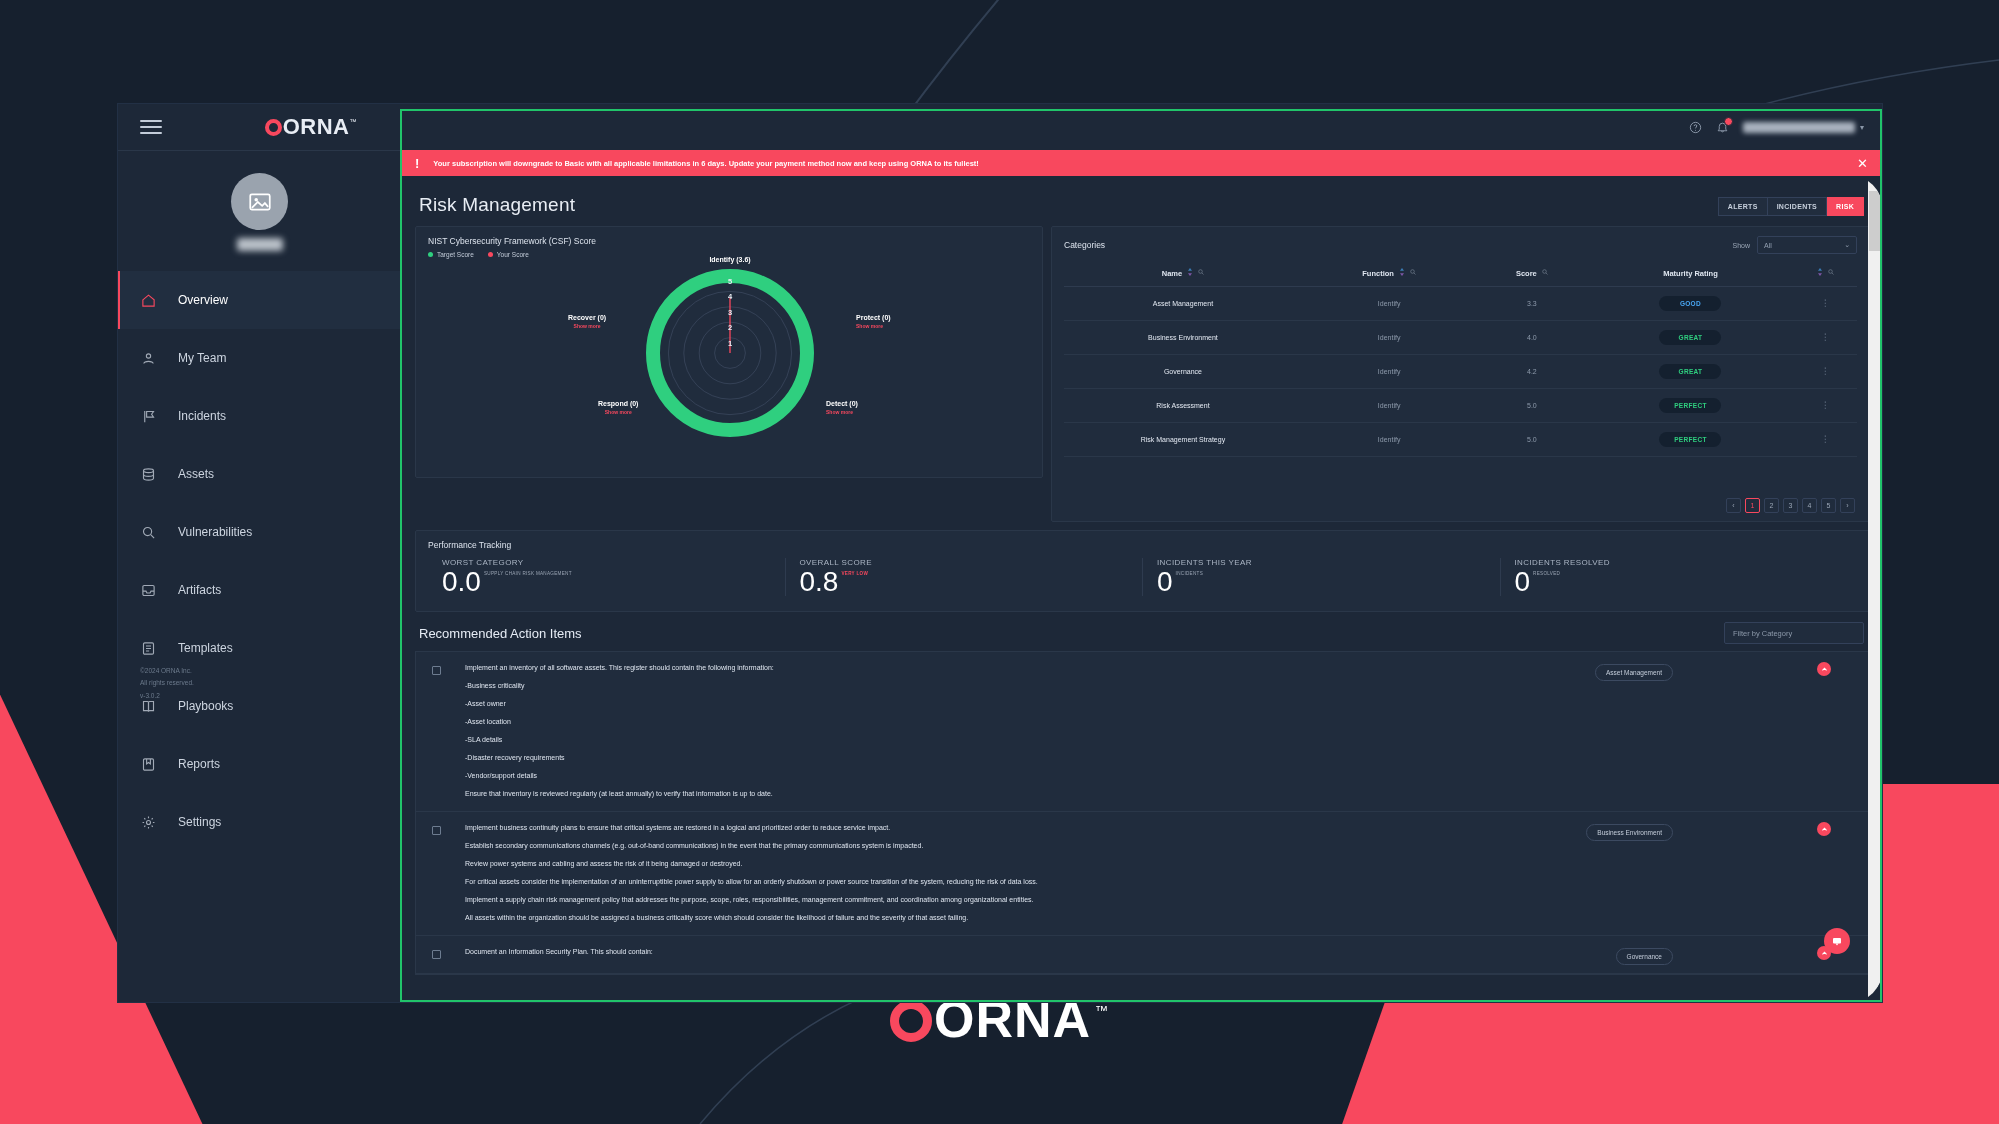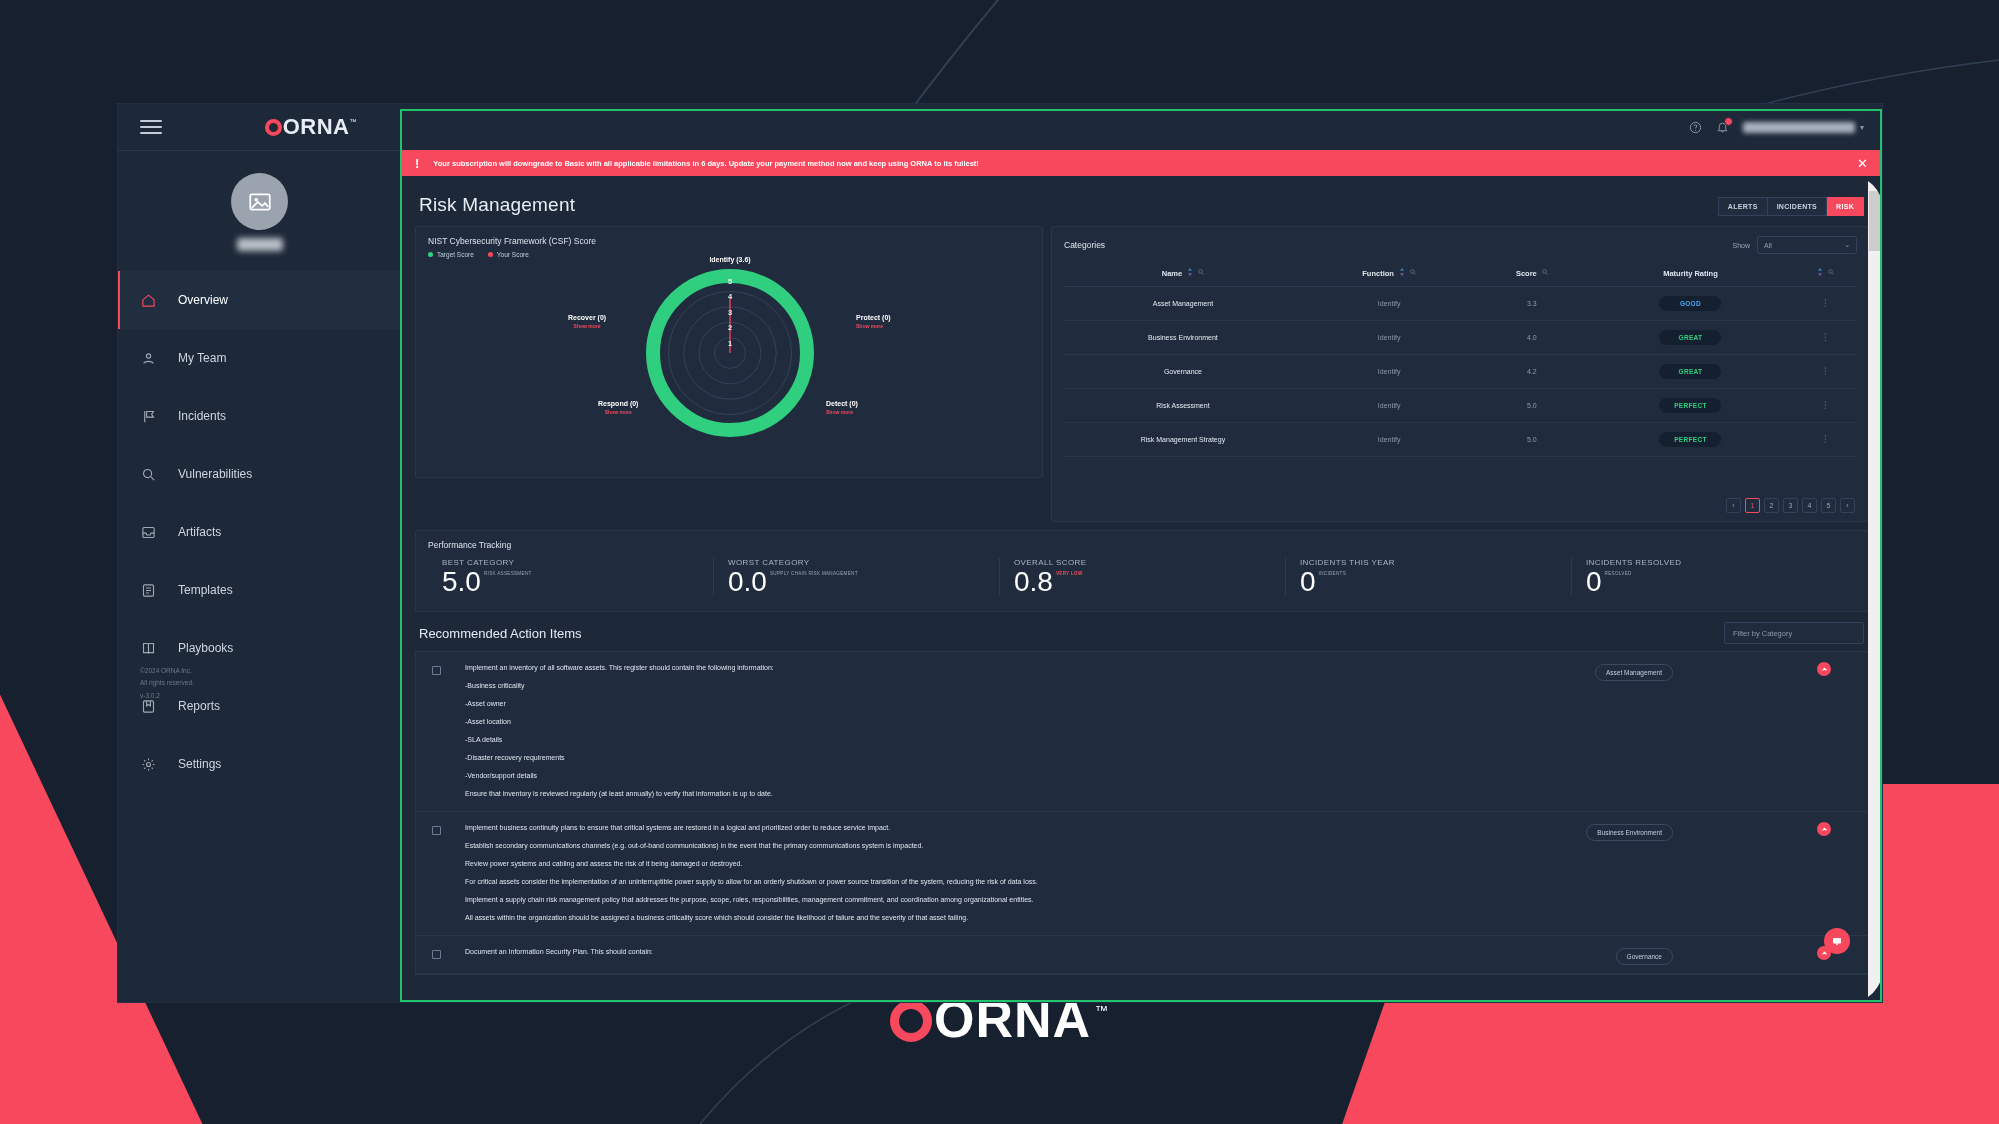--- a/index.html
+++ b/index.html
@@ -295,20 +295,30 @@
         <span>My Team</span>
       </div>
       <div class="nav-item">
         <span class="ico">
           <svg viewBox="0 0 24 24" fill="none" stroke="currentColor" stroke-width="1.8">
               <path d="M6 3 V21"></path>
               <path d="M9 4 H20 L17 8.5 L20 13 H9 Z"></path>
             </svg>
         </span>
         <span>Incidents</span>
+      </div>
+      <div class="nav-item">
+        <span class="ico">
+          <svg viewBox="0 0 24 24" fill="none" stroke="currentColor" stroke-width="1.8">
+              <ellipse cx="12" cy="6" rx="8" ry="3"></ellipse>
+              <path d="M4 6 V18 C4 19.7 7.6 21 12 21 C16.4 21 20 19.7 20 18 V6"></path>
+              <path d="M4 12 C4 13.7 7.6 15 12 15 C16.4 15 20 13.7 20 12"></path>
+            </svg>
+        </span>
+        <span>Assets</span>
       </div>
       <div class="nav-item">
         <span class="ico">
           <svg viewBox="0 0 24 24" fill="none" stroke="currentColor" stroke-width="1.8">
               <circle cx="10.5" cy="10.5" r="6.5"></circle>
               <path d="M15.5 15.5 L21 21"></path>
             </svg>
         </span>
         <span>Vulnerabilities</span>
       </div>
@@ -583,27 +593,20 @@
               <div>5</div>
               <div>›</div>
             </div>
           </div>
         </div>
 
         <div class="card card-perf">
           <div class="perf-hd">Performance Tracking</div>
           <div class="kpis">
             <div class="kpi">
-              <div class="kpi-lbl">BEST CATEGORY</div>
-              <div class="kpi-row">
-                <div class="kpi-val">5.0</div>
-                <div class="kpi-sub">RISK ASSESSMENT</div>
-              </div>
-            </div>
-            <div class="kpi">
               <div class="kpi-lbl">WORST CATEGORY</div>
               <div class="kpi-row">
                 <div class="kpi-val">0.0</div>
                 <div class="kpi-sub">SUPPLY CHAIN RISK MANAGEMENT</div>
               </div>
             </div>
             <div class="kpi">
               <div class="kpi-lbl">OVERALL SCORE</div>
               <div class="kpi-row">
                 <div class="kpi-val">0.8</div>

